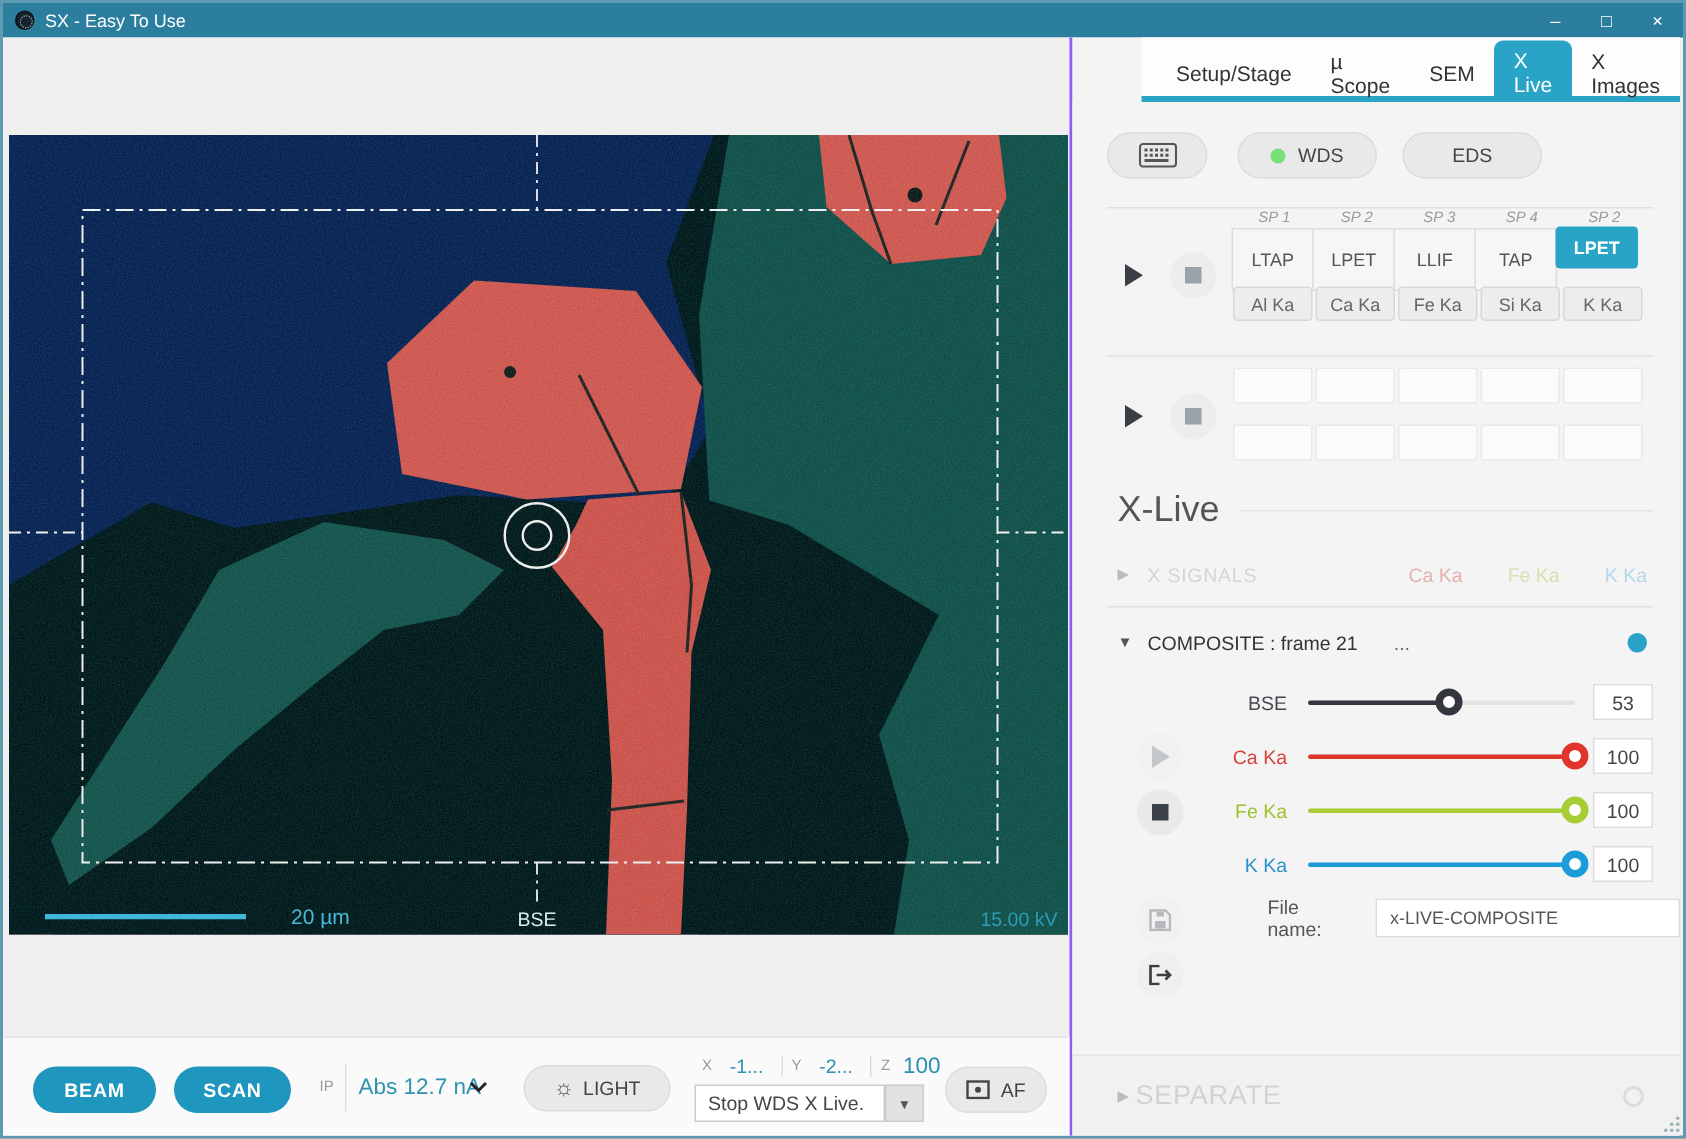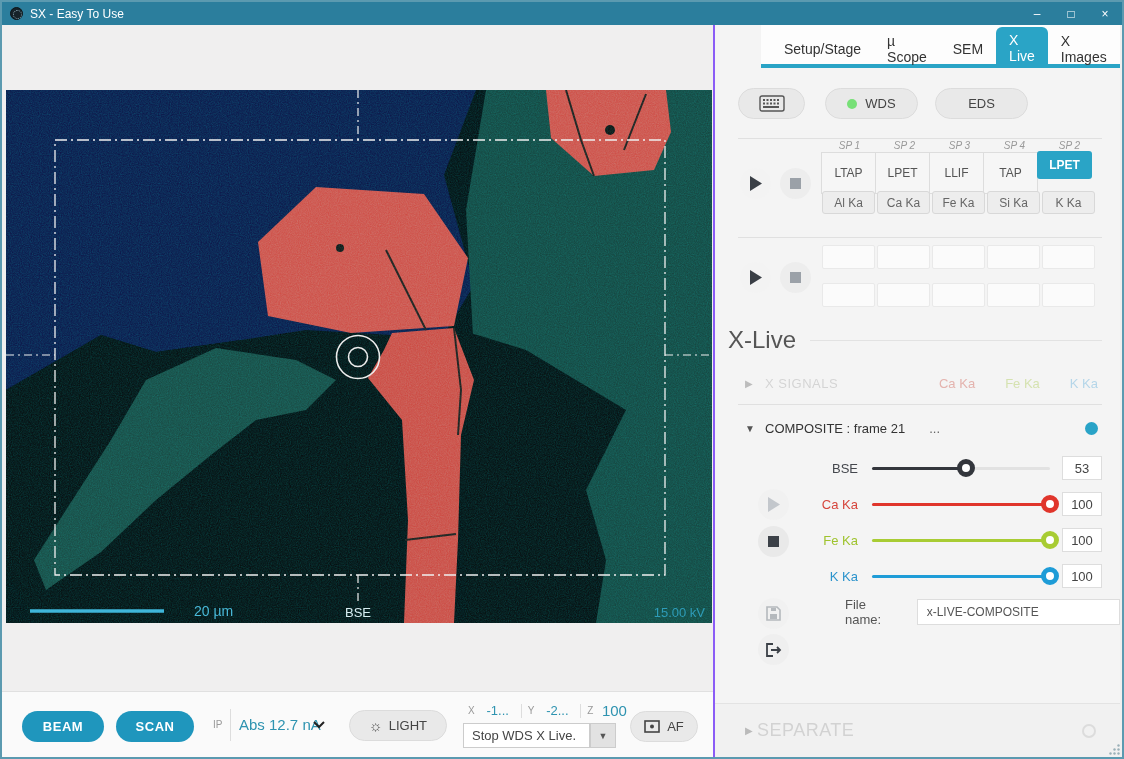--- a/index.html
+++ b/index.html
@@ -74,21 +74,21 @@
   .crystal-row { position:absolute; left:107px; top:84px; display:flex; }
   .crystal { width:55px; height:42px; background:#f6f6f6; border:1px solid #ddd; margin-left:-1px;
              display:flex; align-items:center; justify-content:center; font-size:12px; color:#555; }
   .crystal.active { background:#2aa4c6; color:#fff; font-weight:bold; border:none; border-radius:3px;
                     height:28px; margin-top:-1px; z-index:2; }
   .element-row { position:absolute; left:107px; top:123px; display:flex; gap:2px; }
   .element-btn { width:53px; height:23px; background:#ededed; border:1px solid #d8d8d8; border-radius:3px;
                  display:flex; align-items:center; justify-content:center; font-size:12px; color:#666; }
   .queue-row { position:absolute; left:107px; display:flex; gap:2px; }
   .queue-cell { width:53px; height:24px; background:#fbfbfb; border:1px solid #e9e9e9; border-radius:2px; }
-  .xlive-head { position:absolute; left:13px; top:258px; right:18px; display:flex; align-items:center; gap:14px; }
+  .xlive-head { position:absolute; left:30px; top:258px; right:18px; display:flex; align-items:center; gap:14px; }
   .xlive-title { font-size:24px; color:#555; }
   .xlive-rule { flex:1; height:1px; background:#e2e2e2; }
   .signals-row { position:absolute; left:0; right:0; top:304px; height:22px; display:flex; align-items:center; }
   .caret { font-size:10px; color:#555; width:12px; }
   .signals-row .caret, .signals-label { opacity:.35; }
   .signals-label { font-size:13px; color:#9a9a9a; letter-spacing:.5px; margin-left:8px; }
   .signals-tags { margin-left:auto; display:flex; gap:30px; padding-right:22px; font-size:13px; }
   .composite-row { position:absolute; left:0; right:0; top:349px; height:22px; display:flex; align-items:center; }
   .composite-label { font-size:13px; color:#333; margin-left:8px; }
   .composite-more { font-size:13px; color:#666; margin-left:24px; }

